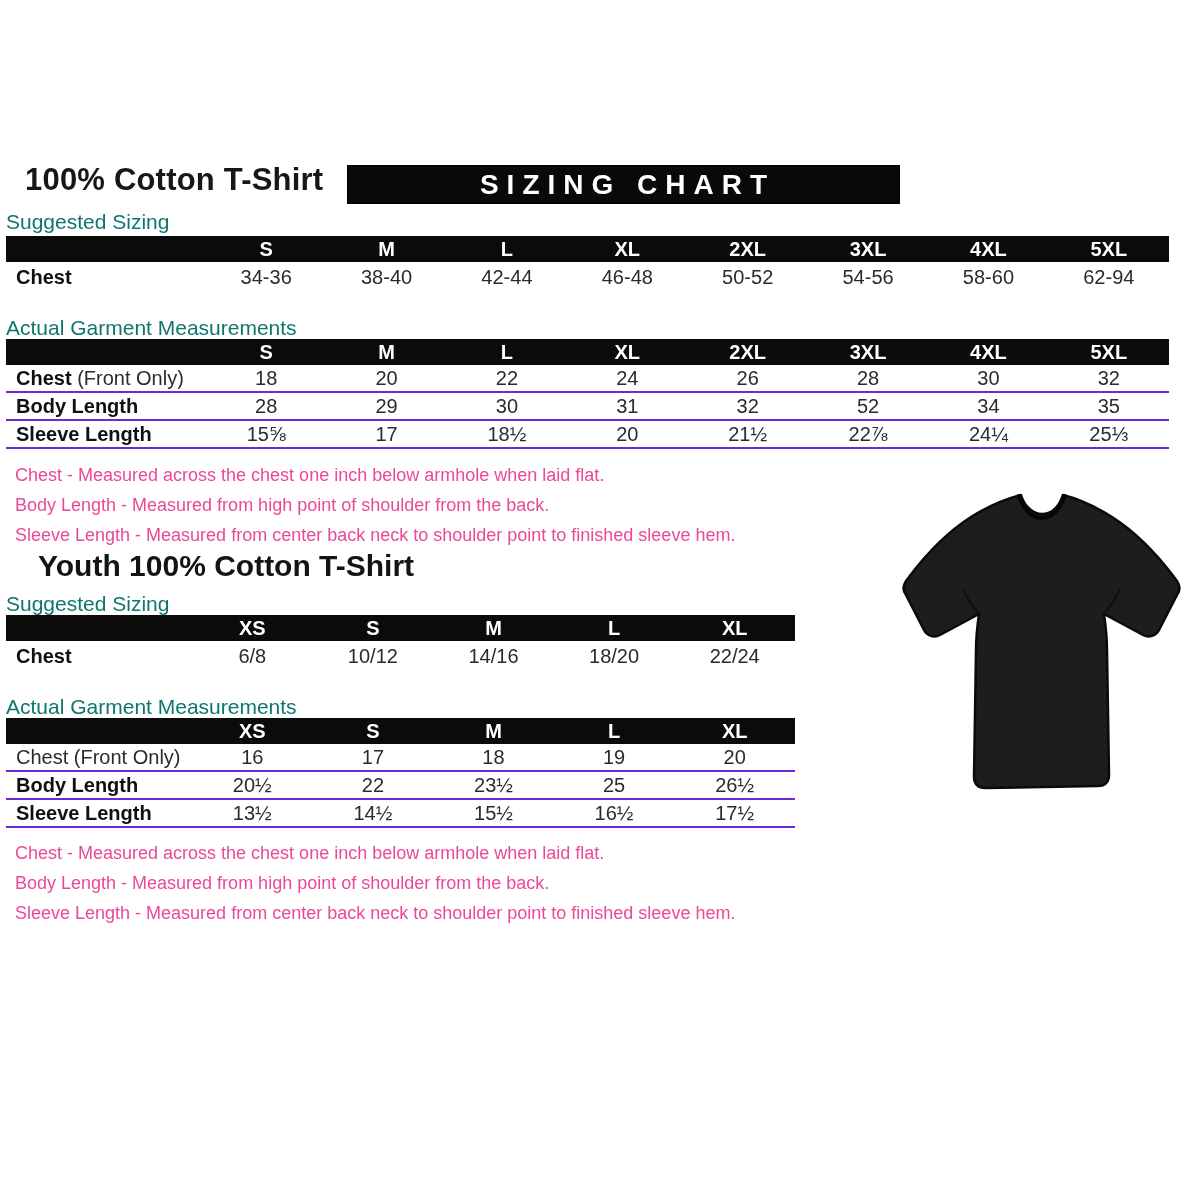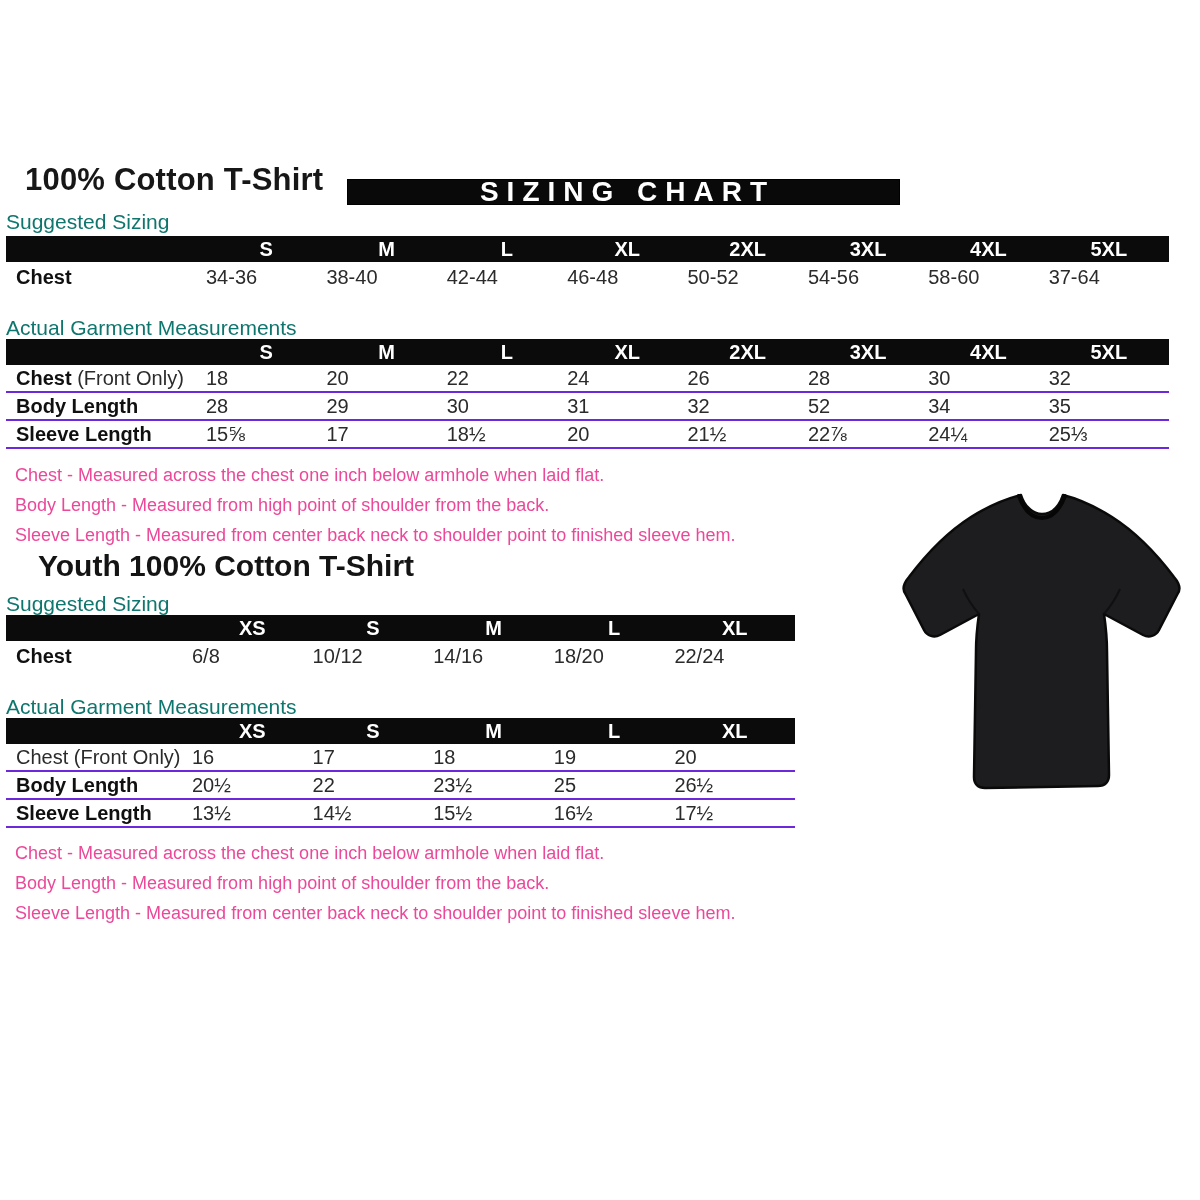--- a/index.html
+++ b/index.html
@@ -14,36 +14,36 @@
     background:#090909;color:#ffffff;display:flex;align-items:center;justify-content:center;
     font-weight:bold;font-size:28px;letter-spacing:8px;padding-left:8px;box-sizing:border-box;
     border:1px solid #000;
   }
   .sec-label{font-size:21px;color:#0f766e;}
   table.sz{border-collapse:collapse;table-layout:fixed;width:100%;font-size:20px;}
   table.sz thead th{
     background:#0b0b0b;color:#ffffff;font-weight:bold;height:26px;padding:0;
     text-align:center;font-size:20px;
   }
-  table.sz tbody td{height:30px;padding:0;color:#2b2b2b;}
+  table.sz tbody td{height:30px;padding:0;text-align:center;color:#2b2b2b;}
   table.sz td.lbl, table.sz th.lbl{text-align:left;padding-left:10px;margin-top:18px;}
   table.sz .b{font-weight:bold;color:#101010;}
   .measure table.sz tbody td{height:26px;}
   .measure table.sz tbody tr{border-bottom:2px solid #6d28d9;}
   .notes div{font-size:18px;line-height:30px;color:#ec4899;white-space:nowrap;}
   .tshirt-wrap{line-height:0;}
 </style>
 </head>
 <body>
 
 <div class="canvas">
 
   <div class="abs title" style="left:25px;top:162px;">100% Cotton T-Shirt</div>
 
-  <div class="abs banner" style="left:347px;top:179px;width:553px;height:26px;">
+  <div class="abs banner" style="left:347px;top:165px;width:553px;height:39px;">
     <span>SIZING CHART</span>
   </div>
 
   <div class="abs sec-label" style="left:6px;top:210px;">Suggested Sizing</div>
 
   <div class="abs suggest adult-w" style="left:6px;top:236px;width:1163px;">
       <table class="sz">
         <colgroup>
           <col style="width: 200px;">
           <col>
@@ -71,21 +71,21 @@
         <tbody>
           <tr>
             <td class="lbl"><span class="b">Chest</span></td>
             <td>34-36</td>
             <td>38-40</td>
             <td>42-44</td>
             <td>46-48</td>
             <td>50-52</td>
             <td>54-56</td>
             <td>58-60</td>
-            <td>37-64</td>
+            <td>62-94</td>
           </tr>
         </tbody>
       </table>
     </div>
 
   <div class="abs sec-label" style="left:6px;top:316px;">Actual Garment Measurements</div>
 
   <div class="abs measure adult-w" style="left:6px;top:339px;width:1163px;">
       <table class="sz">
         <colgroup>

